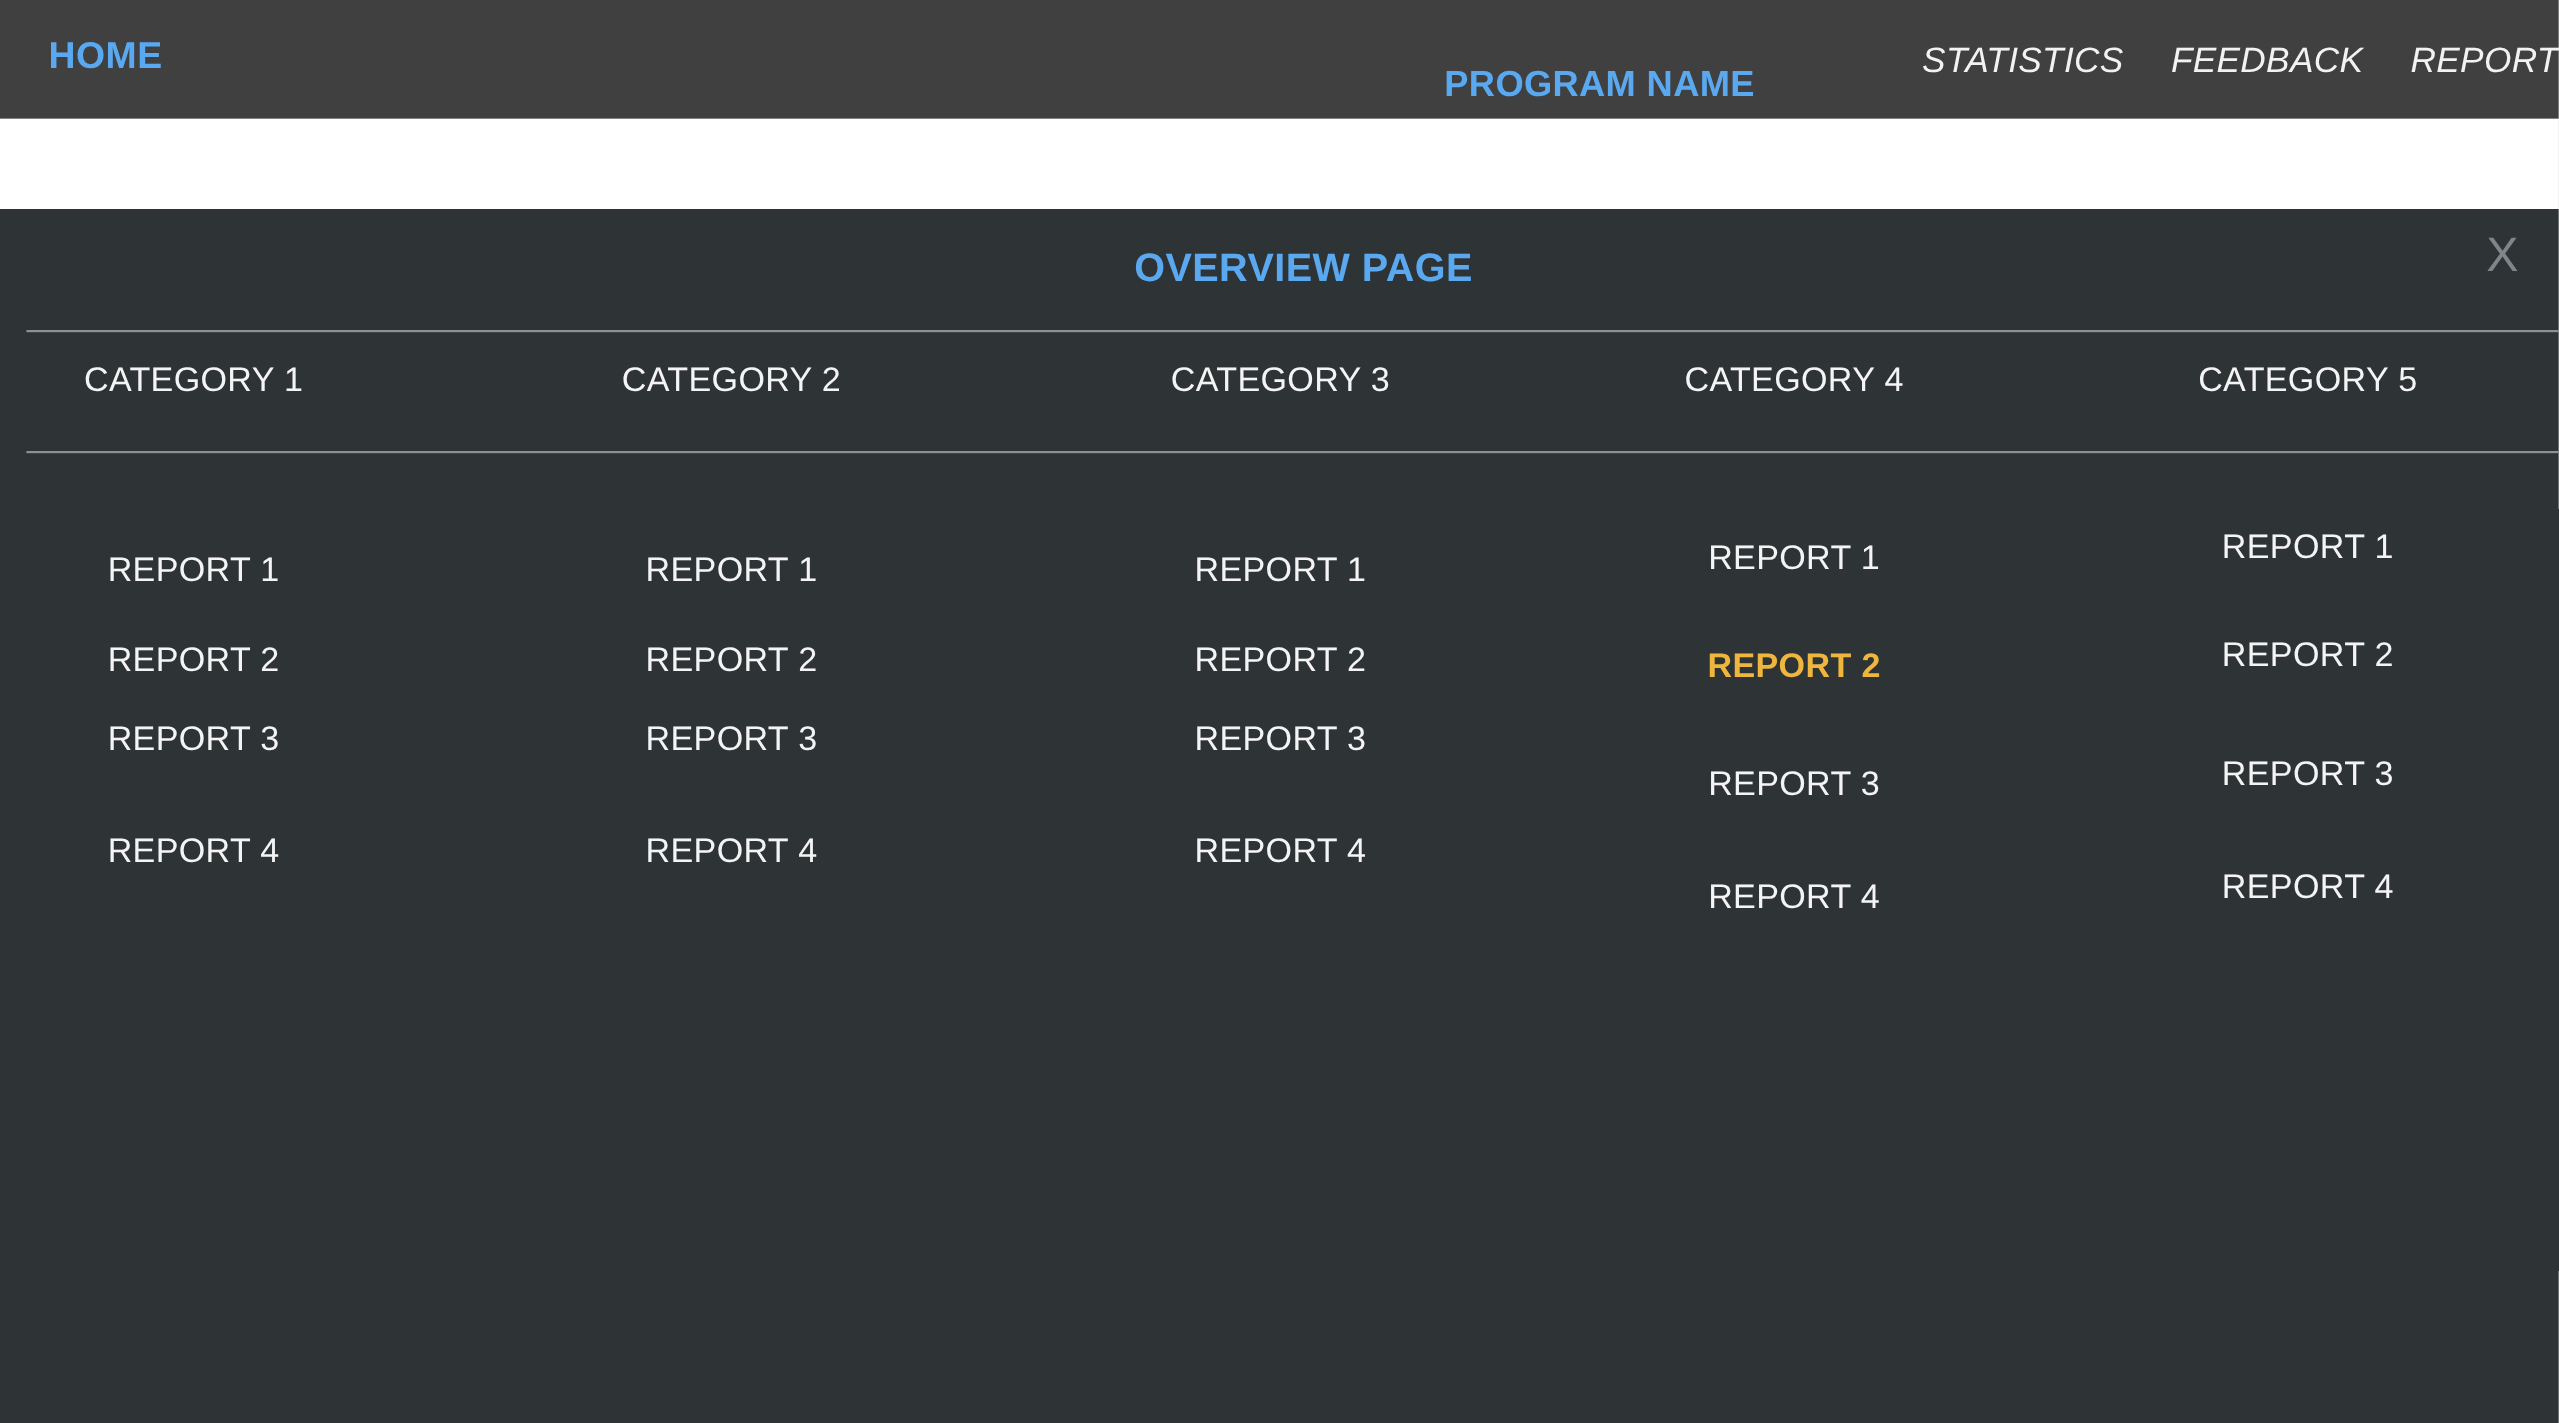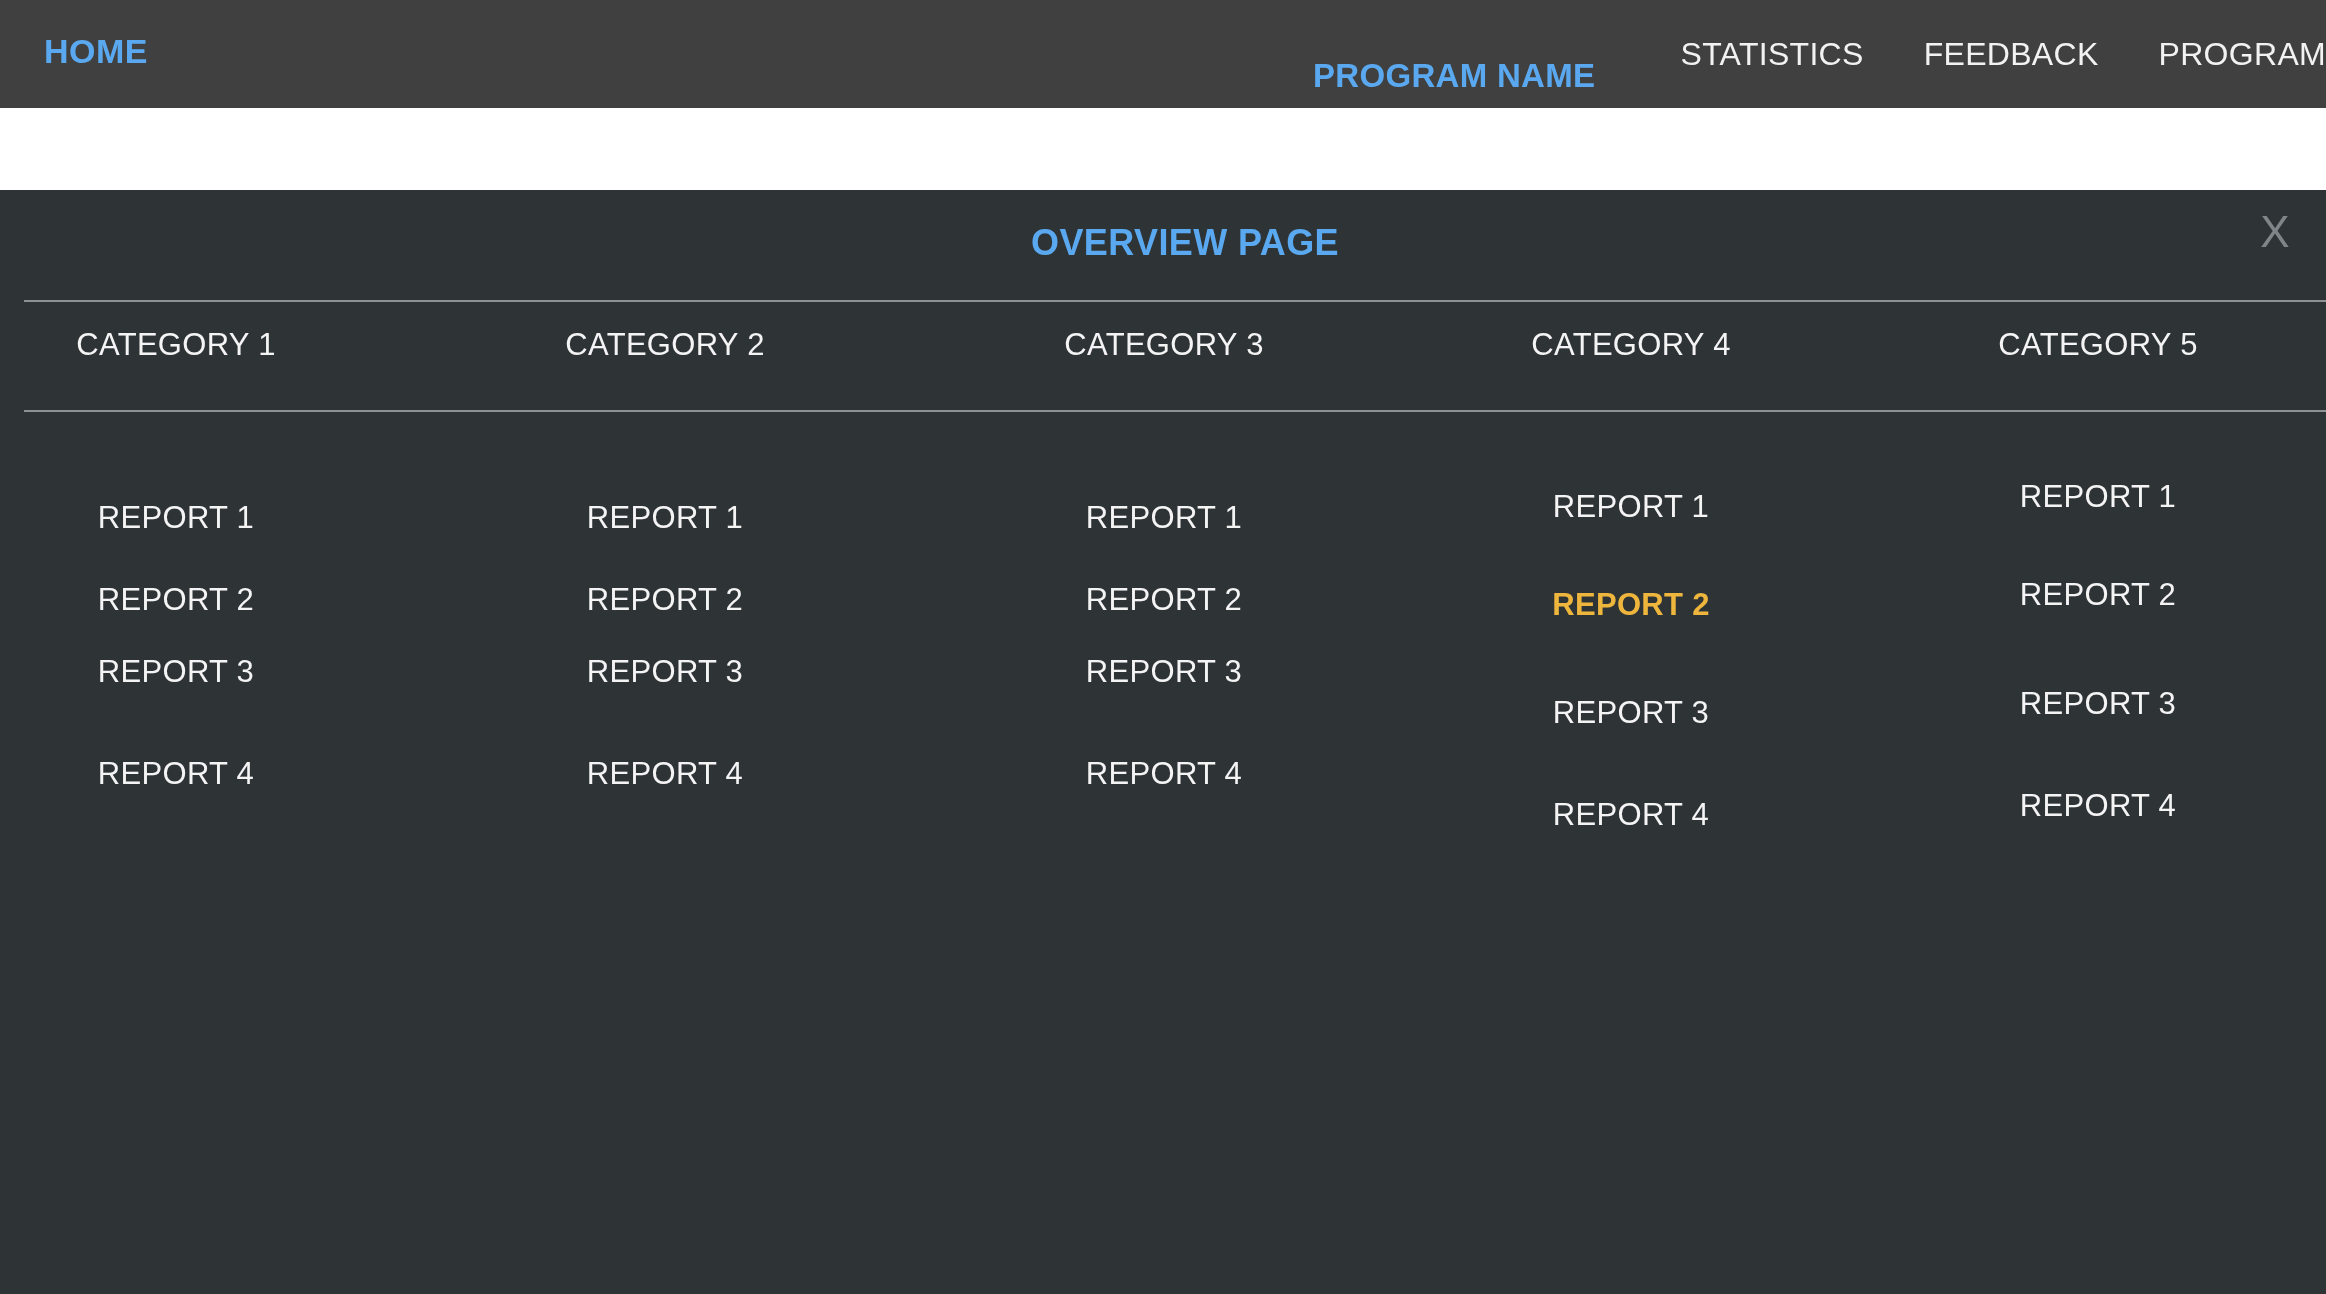--- a/index.html
+++ b/index.html
@@ -46,22 +46,23 @@
     color: #5aa9f0;
     white-space: nowrap;
     margin-top: 24px;
   }
   .nav-right {
     position: absolute;
     right: 0px;
     top: 36px;
     display: flex;
     align-items: flex-start;
-    gap: 60px;
-    white-space: nowrap;
+    gap: 43px;
+    white-space: nowrap;
+    font-style: italic;
   }
   .nav-link {
     font-size: 32px;
     font-weight: normal;
     letter-spacing: 0.3px;
     color: #f2f2f2;
     white-space: nowrap;
   }
 
   
@@ -193,21 +194,21 @@
 <body>
 
 <div class="navbar">
   <div class="nav-home">HOME</div>
 
   <div class="nav-program">PROGRAM NAME</div>
 
   <div class="nav-right">
     <span class="nav-link">STATISTICS</span>
     <span class="nav-link">FEEDBACK</span>
-    <span class="nav-link">PROGRAM</span>
+    <span class="nav-link">REPORT</span>
   </div>
 </div>
 
 <div class="white-band"></div>
 
 <div class="panel">
 
   <div class="panel-title">OVERVIEW PAGE</div>
 
   <div class="close-x">X</div>

